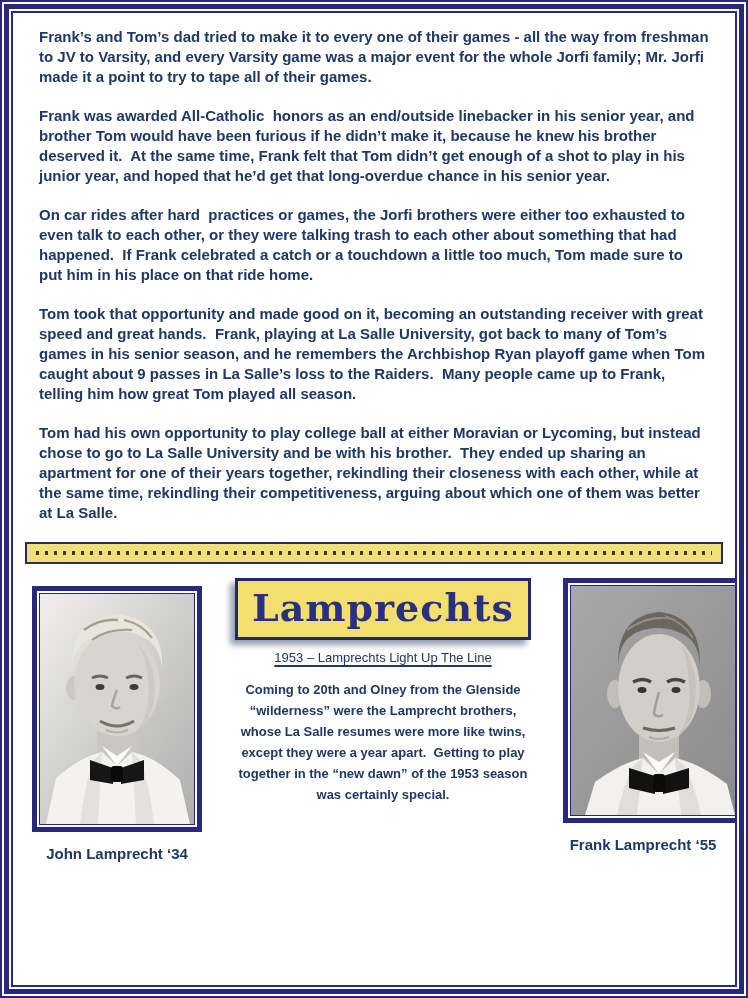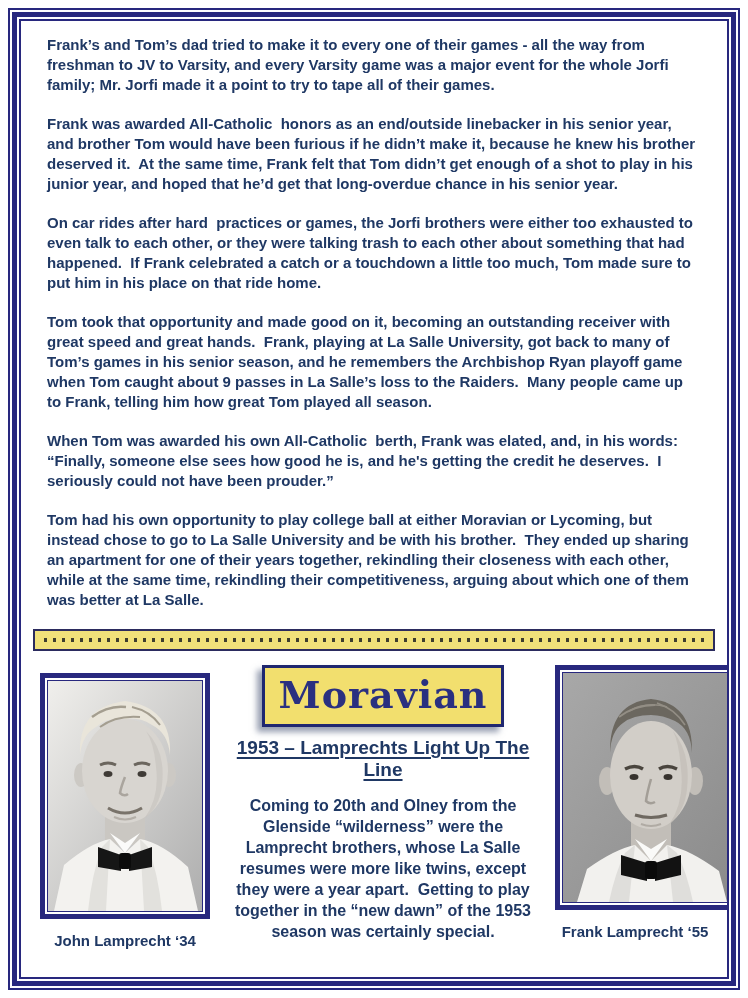--- a/index.html
+++ b/index.html
@@ -3,21 +3,21 @@
 <meta charset="utf-8">
 <style>
   :root{
     --navy:#28287E;
     --text:#1F3864;
     --band-yellow:#F0E07A;
     --box-yellow:#F2DF6E;
   }
   html,body{margin:0;padding:0;background:#fff;}
   body{width:748px;height:998px;font-family:"Liberation Sans", sans-serif;}
-  #page{box-sizing:border-box;width:748px;height:998px;background:#fff;padding:8px;}
+  #page{box-sizing:border-box;width:748px;height:998px;background:#fff;}
   .b1{box-sizing:border-box;height:100%;border:2px solid var(--navy);padding:2px;}
   .b2{box-sizing:border-box;height:100%;border:5px solid var(--navy);padding:2px;}
   .b3{box-sizing:border-box;height:100%;border:2px solid var(--navy);padding:14px 12px 0;overflow:hidden;}
 
   .story{padding:0 14px;color:var(--text);font-weight:bold;font-size:15px;line-height:20px;}
   .story p{margin:0 0 19px;white-space:pre-wrap;}
 
   .divider{box-sizing:border-box;margin:2px 0 0;height:22px;width:100%;
     background:var(--band-yellow);border:2px solid #2b2b5e;
     display:flex;align-items:center;padding:0 9px;}
@@ -32,39 +32,38 @@
 
   .photo-frame{box-sizing:border-box;border:5px solid var(--navy);background:#fff;padding:2px;display:inline-block;}
   .photo-inner{border:1px solid var(--navy);font-size:0;line-height:0;}
   .photo-inner svg{display:block;}
   .caption{color:var(--text);font-weight:bold;font-size:15px;margin-top:9px;}
 
   .title-box{display:inline-block;background:var(--box-yellow);border:3px solid #1F2770;
     padding:6px 14px 8px;box-shadow:-5px 5px 6px rgba(125,135,158,0.8);}
   .blackletter{font-family:"DejaVu Serif", serif;font-weight:bold;font-size:38px;line-height:1.1;
     color:#2A3080;letter-spacing:1px;}
-  .feature-heading{margin-top:10px;font-size:19px;font-weight:bold;color:var(--text);
+  .feature-heading{margin-top:10px;font-size:13px;font-weight:normal;color:var(--text);
     text-decoration:underline;text-underline-offset:3px;text-decoration-thickness:2px;}
-  .feature-body{margin:14px auto 0;width:302px;font-size:16px;font-weight:bold;line-height:21px;
+  .feature-body{margin:14px auto 0;width:302px;font-size:13px;font-weight:bold;line-height:21px;
     color:var(--text);white-space:pre-wrap;text-align:center;}
 </style>
 </head>
 <body>
 
 <div id="page">
   <div class="b1">
     <div class="b2">
       <div class="b3">
 
         <div class="story">
           <p>Frank’s and Tom’s dad tried to make it to every one of their games - all the way from freshman to JV to Varsity, and every Varsity game was a major event for the whole Jorfi family; Mr. Jorfi made it a point to try to tape all of their games.</p>
           <p>Frank was awarded All-Catholic  honors as an end/outside linebacker in his senior year, and brother Tom would have been furious if he didn’t make it, because he knew his brother deserved it.  At the same time, Frank felt that Tom didn’t get enough of a shot to play in his junior year, and hoped that he’d get that long-overdue chance in his senior year.</p>
           <p>On car rides after hard  practices or games, the Jorfi brothers were either too exhausted to even talk to each other, or they were talking trash to each other about something that had happened.  If Frank celebrated a catch or a touchdown a little too much, Tom made sure to put him in his place on that ride home.</p>
           <p>Tom took that opportunity and made good on it, becoming an outstanding receiver with great speed and great hands.  Frank, playing at La Salle University, got back to many of Tom’s games in his senior season, and he remembers the Archbishop Ryan playoff game when Tom caught about 9 passes in La Salle’s loss to the Raiders.  Many people came up to Frank, telling him how great Tom played all season.</p>
-          <p>When Tom was awarded his own All-Catholic  berth, Frank was elated, and, in his words: “Finally, someone else sees how good he is, and he's getting the credit he deserves.  I seriously could not have been prouder.”</p>
           <p>Tom had his own opportunity to play college ball at either Moravian or Lycoming, but instead chose to go to La Salle University and be with his brother.  They ended up sharing an apartment for one of their years together, rekindling their closeness with each other, while at the same time, rekindling their competitiveness, arguing about which one of them was better at La Salle.</p>
         </div>
 
         <div class="divider">
           <div class="dots"></div>
         </div>
 
         <div class="bottom">
 
           <div class="col col-left">
@@ -102,21 +101,21 @@
                   <path d="M60 127 Q77 137 94 127" stroke="#79736a" stroke-width="3" fill="none"></path>
                   <path d="M66 136 Q77 141 88 136" stroke="#b4afa8" stroke-width="2" fill="none"></path>
                 </svg>
               </div>
             </div>
             <div class="caption">John Lamprecht ‘34</div>
           </div>
 
           <div class="col col-mid">
             <div class="title-box">
-              <span class="blackletter">Moravian</span>
+              <span class="blackletter">Lamprechts</span>
             </div>
             <div class="feature-heading">1953 – Lamprechts Light Up The Line</div>
             <p class="feature-body">Coming to 20th and Olney from the Glenside “wilderness” were the Lamprecht brothers, whose La Salle resumes were more like twins, except they were a year apart.  Getting to play together in the “new dawn” of the 1953 season was certainly special.</p>
           </div>
 
           <div class="col col-right">
             <div class="photo-frame">
               <div class="photo-inner">
                 <svg width="176" height="229" viewBox="0 0 176 229" xmlns="http://www.w3.org/2000/svg">
                   <defs>

